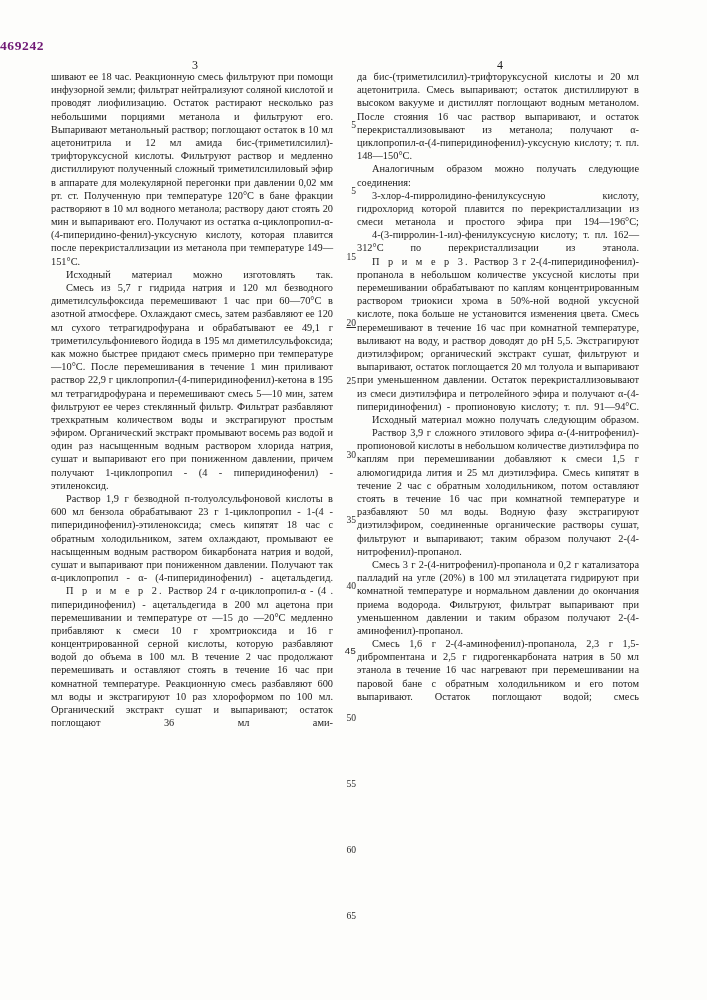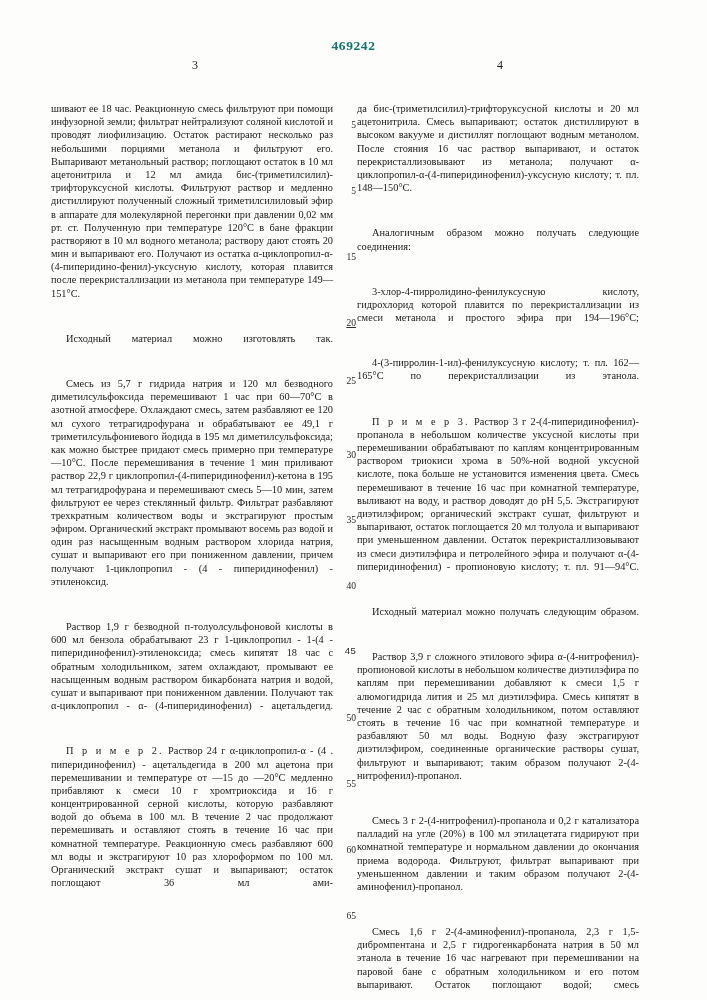--- a/index.html
+++ b/index.html
@@ -28,25 +28,25 @@
     left: 0;
     right: 0;
     top: 30px;
     height: 40px;
   }
   .patent-number {
     position: absolute;
     left: 0;
     right: 0;
     top: 8px;
-    text-align: center;
+    text-align: left;
     font-size: 13.5px;
     font-weight: bold;
     letter-spacing: 0.6px;
-    color: #0f766e;
+    color: #701a75;
   }
   .folio-left {
     position: absolute;
     left: 192px;
     top: 28px;
     font-size: 12px;
     color: #1a1a1a;
   }
   .folio-right {
     position: absolute;
@@ -82,21 +82,21 @@
 
   .column p {
     margin: 0;
     text-align: justify;
   }
   .column p.indent { text-indent: 15px; }
   .column p.flush  { text-indent: 0; }
 
   
   .column p { text-align-last: left; }
-  .column p.stretch-all { text-align-last: justify; margin-top: 32px; }
+  .column p.stretch-all { text-align-last: justify; }
   .sp { letter-spacing: 2.2px; }
 
   
   .linenumbers {
     position: absolute;
     left: 336px;
     top: 0;
     width: 20px;
     height: 880px;
   }
@@ -143,21 +143,21 @@
         <div class="ln" style="top: 642.1px;">50</div>
         <div class="ln" style="top: 708px;">55</div>
         <div class="ln" style="top: 773.9px;">60</div>
         <div class="ln" style="top: 839.8px;">65</div>
       </div>
 
     <div class="column right">
         <p class="flush stretch-all">да бис-(триметилсилил)-трифторуксусной кислоты и 20 мл ацетонитрила. Смесь выпаривают; остаток дистиллируют в высоком вакууме и дистиллят поглощают водным метанолом. После стояния 16 час раствор выпаривают, и остаток перекристаллизовывают из метанола; получают α-циклопропил-α-(4-пиперидинофенил)-уксусную кислоту; т. пл. 148—150°С.</p>
         <p class="indent stretch-all">Аналогичным образом можно получать следующие соединения:</p>
         <p class="indent stretch-all">3-хлор-4-пирролидино-фенилуксусную кислоту, гидрохлорид которой плавится по перекристаллизации из смеси метанола и простого эфира при 194—196°С;</p>
-        <p class="indent stretch-all">4-(3-пирролин-1-ил)-фенилуксусную кислоту; т. пл. 162—165°С по перекристаллизации из этанола.</p>
+        <p class="indent stretch-all">4-(3-пирролин-1-ил)-фенилуксусную кислоту; т. пл. 162—312°С по перекристаллизации из этанола.</p>
         <p class="indent stretch-all"><span class="sp">П р и м е р  3.</span> Раствор 3 г 2-(4-пиперидинофенил)-пропанола в небольшом количестве уксусной кислоты при перемешивании обрабатывают по каплям концентрированным раствором триокиси хрома в 50%-ной водной уксусной кислоте, пока больше не установится изменения цвета. Смесь перемешивают в течение 16 час при комнатной температуре, выливают на воду, и раствор доводят до рН 5,5. Экстрагируют диэтилэфиром; органический экстракт сушат, фильтруют и выпаривают, остаток поглощается 20 мл толуола и выпаривают при уменьшенном давлении. Остаток перекристаллизовывают из смеси диэтилэфира и петролейного эфира и получают α-(4-пиперидинофенил) - пропионовую кислоту; т. пл. 91—94°С.</p>
         <p class="indent stretch-all">Исходный материал можно получать следующим образом.</p>
         <p class="indent stretch-all">Раствор 3,9 г сложного этилового эфира α-(4-нитрофенил)-пропионовой кислоты в небольшом количестве диэтилэфира по каплям при перемешивании добавляют к смеси 1,5 г алюмогидрида лития и 25 мл диэтилэфира. Смесь кипятят в течение 2 час с обратным холодильником, потом оставляют стоять в течение 16 час при комнатной температуре и разбавляют 50 мл воды. Водную фазу экстрагируют диэтилэфиром, соединенные органические растворы сушат, фильтруют и выпаривают; таким образом получают 2-(4-нитрофенил)-пропанол.</p>
         <p class="indent stretch-all">Смесь 3 г 2-(4-нитрофенил)-пропанола и 0,2 г катализатора палладий на угле (20%) в 100 мл этилацетата гидрируют при комнатной температуре и нормальном давлении до окончания приема водорода. Фильтруют, фильтрат выпаривают при уменьшенном давлении и таким образом получают 2-(4-аминофенил)-пропанол.</p>
         <p class="indent stretch-all">Смесь 1,6 г 2-(4-аминофенил)-пропанола, 2,3 г 1,5-дибромпентана и 2,5 г гидрогенкарбоната натрия в 50 мл этанола в течение 16 час нагревают при перемешивании на паровой бане с обратным холодильником и его потом выпаривают. Остаток поглощают водой; смесь</p>
       </div>
 
   </div>
 
 </div>

